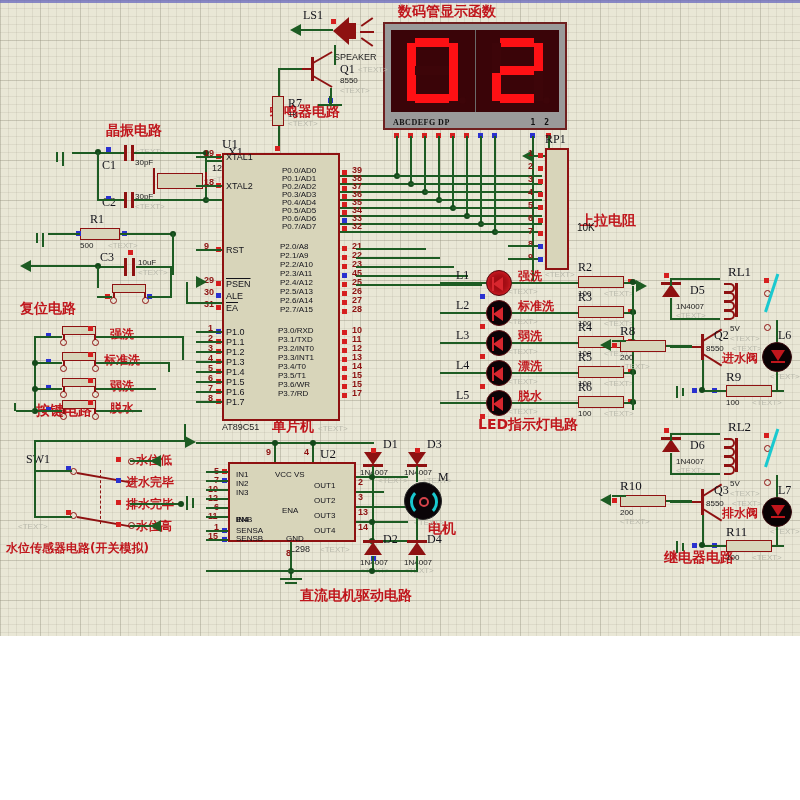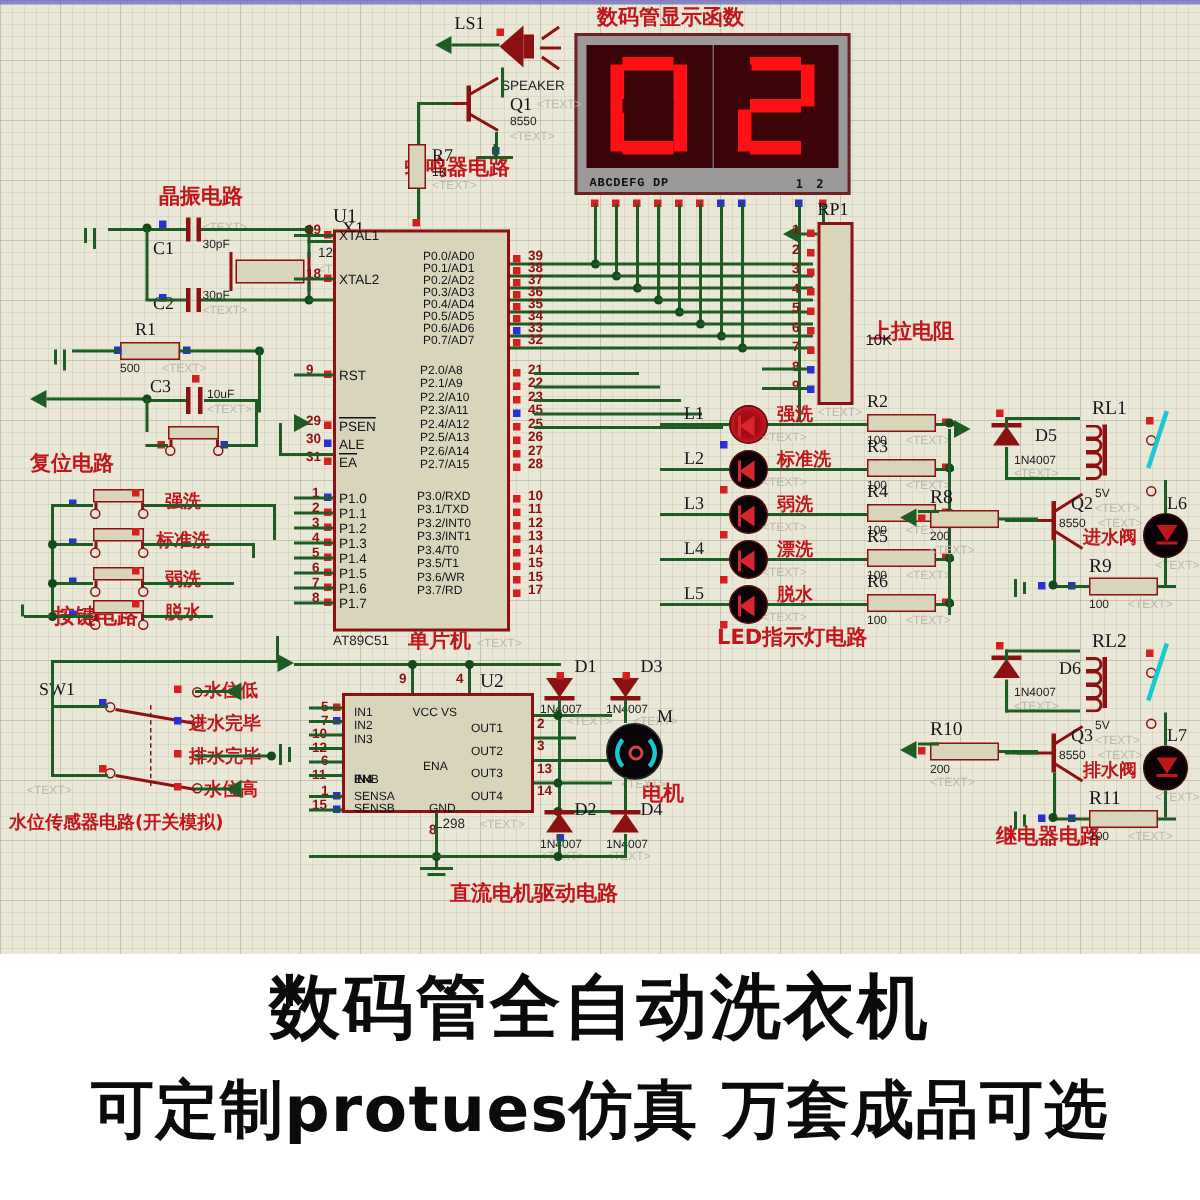--- a/index.html
+++ b/index.html
@@ -54,21 +54,21 @@
   .seg.h{width:34px;height:9px;left:24px;}
   .seg.v{width:9px;height:30px;}
   .sA{top:8px;}
   .sG{top:36px;}
   .sD{top:64px;}
   .sF{left:16px;top:13px;}
   .sB{left:58px;top:13px;}
   .sE{left:16px;top:41px;}
   .sC{left:58px;top:41px;}
   .dp{position:absolute;right:9px;bottom:8px;width:7px;height:7px;border-radius:50%;background:#3d0509;}
-  #disp .pinlabels{position:absolute;left:8px;bottom:1px;font-size:8px;color:#111;letter-spacing:.5px;font-family:Liberation Mono, monospace;font-weight:bold;}
+  #disp .pinlabels{position:absolute;left:8px;bottom:1px;font-size:8px;color:#111;letter-spacing:.5px;font-family:Liberation Serif, serif;font-weight:bold;}
   #disp .pinlabels2{position:absolute;right:14px;bottom:1px;font-size:8px;color:#111;letter-spacing:2px;font-family:"DejaVu Sans Mono",monospace;font-weight:bold;}
 
   .gnd{position:absolute;}
   .gnd i{position:absolute;background:#1d5c23;display:block;}
 
   .arrow{position:absolute;width:0;height:0;border-top:6px solid transparent;border-bottom:6px solid transparent;border-right:11px solid #1d5c23;}
   .arrowR{position:absolute;width:0;height:0;border-top:6px solid transparent;border-bottom:6px solid transparent;border-left:11px solid #1d5c23;}
 
   .cap{position:absolute;}
   .cap i{position:absolute;background:#8e1111;display:block;}
@@ -882,21 +882,21 @@
         <div class="lblref" style="left:778px;top:328px;font-size:12px;">L6</div>
         <div class="cnsm" style="left:722px;top:350px;">进水阀</div>
         <div class="lbltext" style="left:770px;top:372px;">&lt;TEXT&gt;</div>
         <div class="wire wv" style="left:776px;top:320px;height:22px;"></div>
         <div class="wire wv" style="left:776px;top:372px;height:18px;"></div>
         <div class="arrow" style="left:600px;top:339px;"></div>
         <div class="diode" style="left:662px;top:439px;">
           <div class="tri" style="left:0;top:0;transform:rotate(180deg);"></div>
           <div class="bar" style="left:-1px;top:-2px;"></div>
         </div>
-        <div class="lblref" style="left:690px;top:438px;font-size:12px;margin-left:16px;">D6</div>
+        <div class="lblref" style="left:690px;top:438px;font-size:12px;">D6</div>
         <div class="lblval" style="left:676px;top:457px;">1N4007</div>
         <div class="lbltext" style="left:676px;top:466px;">&lt;TEXT&gt;</div>
         <div class="pinred" style="left:664px;top:428px;"></div>
         <div class="wire wv" style="left:670px;top:433px;height:8px;"></div>
         <div class="wire wv" style="left:670px;top:453px;height:22px;"></div>
         <div class="wire wh" style="left:670px;top:433px;width:50px;"></div>
         <div class="wire wh" style="left:670px;top:473px;width:50px;"></div>
         <div class="relay" style="left:718px;top:435px;width:26px;height:40px;">
           <div class="core" style="left:17px;top:3px;"></div>
           <div class="coil" style="left:6px;top:3px;height:10px;border-radius:0 6px 6px 0;"></div>
@@ -950,17 +950,13 @@
         <div class="lbltext" style="left:770px;top:527px;">&lt;TEXT&gt;</div>
         <div class="wire wv" style="left:776px;top:475px;height:22px;"></div>
         <div class="wire wv" style="left:776px;top:527px;height:18px;"></div>
         <div class="arrow" style="left:600px;top:494px;"></div>
         <div class="wire wh" style="left:612px;top:340px;width:14px;"></div>
         <div class="wire wh" style="left:612px;top:495px;width:14px;"></div>
       </div>
 
   </div>
 
-  <div id="caption">
-    <div class="capline" id="cap1">数码管全自动洗衣机</div>
-    <div class="capline" id="cap2">可定制protues仿真 万套成品可选</div>
-  </div>
 </div>
 
 </body></html>

